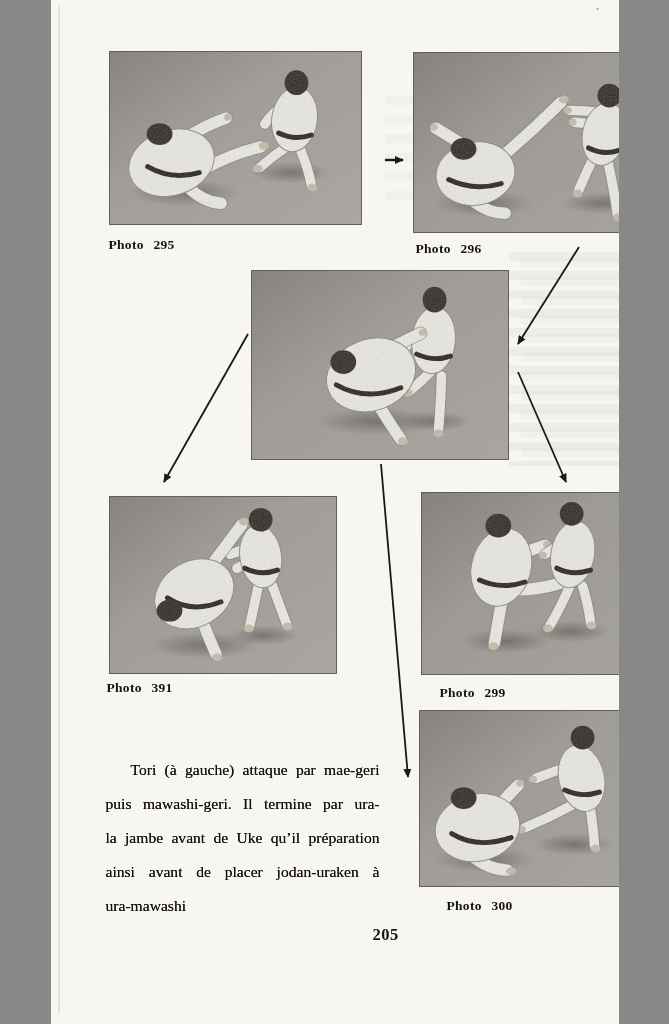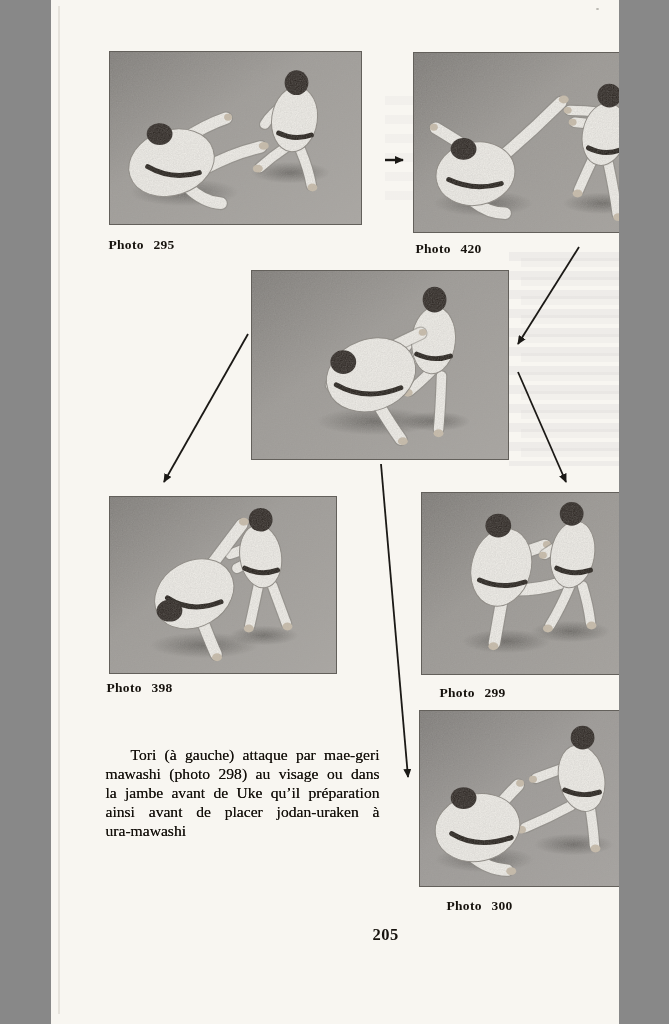--- a/index.html
+++ b/index.html
@@ -36,21 +36,21 @@
   
   .caption{
     position:absolute;font-size:13.5px;font-weight:bold;color:#17130e;
     letter-spacing:.3px;word-spacing:6px;white-space:nowrap;
   }
   .para{
     position:absolute;left:55px;top:745px;width:274px;
     font-size:15.6px;line-height:19px;color:#14100b;
     text-shadow:0 0 .5px rgba(20,16,11,.85);
   }
-  .para .ln{text-align:justify;text-align-last:justify;}
+  .para .ln{text-align:justify;text-align-last:justify;margin-top:15px;}
   .para .ln.first{text-indent:25px;}
   .para .ln.last{text-align-last:left;}
   .page-number{
     position:absolute;left:310px;top:925px;font-size:16.5px;font-weight:bold;
     letter-spacing:.5px;color:#17130e;margin-left:12px;
   }
   .arrows{position:absolute;left:0;top:0;pointer-events:none;}
 </style>
 </head>
 <body>
@@ -163,21 +163,21 @@
       <ellipse class="torso" cx="192" cy="82" rx="22" ry="32" transform="rotate(12 192 82)"></ellipse>
       <path class="belt" d="M176 96 Q192 104 208 98"></path>
       <ellipse class="head" cx="197" cy="43" rx="12" ry="12"></ellipse>
       <ellipse class="skin" cx="165" cy="142" rx="5" ry="4"></ellipse>
       <ellipse class="skin" cx="206" cy="166" rx="5" ry="4"></ellipse>
       <ellipse class="skin" cx="155" cy="58" rx="4" ry="3.5"></ellipse>
       <ellipse class="skin" cx="160" cy="70" rx="4" ry="3.5"></ellipse>
       <rect width="237" height="181" filter="url(#grain)" opacity="0.5"></rect>
     </svg>
   </figure>
-  <div class="caption" style="left:365px;top:241px;">Photo 420</div>
+  <div class="caption" style="left:365px;top:241px;">Photo 296</div>
 
   <figure class="photo" style="left:200px;top:270px;width:258px;height:190px;">
     <svg viewBox="0 0 258 190" preserveAspectRatio="none">
       <rect width="258" height="190" fill="#a7a4a0"></rect>
       <rect width="258" height="190" fill="url(#vig)"></rect>
       <ellipse cx="125" cy="152" rx="60" ry="14" fill="url(#shad)"></ellipse>
       <ellipse cx="185" cy="152" rx="35" ry="10" fill="url(#shad)"></ellipse>
       <g class="limbUs">
           <path d="M172 62 Q160 70 154 78"></path>
           <path d="M182 70 Q170 80 164 88"></path>
@@ -250,21 +250,21 @@
           <path d="M65 100 Q75 115 88 124"></path>
         </g>
       <ellipse class="torso" cx="85" cy="98" rx="42" ry="33" transform="rotate(-30 85 98)"></ellipse>
       <path class="belt" d="M58 102 Q82 118 112 106"></path>
       <ellipse class="head" cx="60" cy="115" rx="13" ry="11"></ellipse>
       <ellipse class="skin" cx="135" cy="25" rx="5" ry="4"></ellipse>
       <ellipse class="skin" cx="108" cy="162" rx="5" ry="4"></ellipse>
       <rect width="228" height="178" filter="url(#grain)" opacity="0.5"></rect>
     </svg>
   </figure>
-  <div class="caption" style="left:56px;top:680px;">Photo 398</div>
+  <div class="caption" style="left:56px;top:680px;">Photo 391</div>
 
   <figure class="photo" style="left:370px;top:492px;width:226px;height:183px;">
     <svg viewBox="0 0 226 183" preserveAspectRatio="none">
       <rect width="226" height="183" fill="#a4a19d"></rect>
       <rect width="226" height="183" fill="url(#vig)"></rect>
       <ellipse cx="85" cy="150" rx="45" ry="12" fill="url(#shad)"></ellipse>
       <ellipse cx="150" cy="140" rx="40" ry="11" fill="url(#shad)"></ellipse>
       <g class="limbU">
           <path d="M95 98 Q118 98 140 91"></path>
           <path d="M80 112 Q76 135 73 152"></path>
@@ -350,21 +350,21 @@
     </defs>
     <line x1="334" y1="160" x2="352" y2="160" stroke="#1b1916" stroke-width="2.4" marker-end="url(#ah)"></line>
     <line x1="528" y1="247" x2="467" y2="344" stroke="#1b1916" stroke-width="1.8" marker-end="url(#ah)"></line>
     <line x1="197" y1="334" x2="113" y2="482" stroke="#1b1916" stroke-width="1.8" marker-end="url(#ah)"></line>
     <line x1="467" y1="372" x2="515" y2="482" stroke="#1b1916" stroke-width="1.8" marker-end="url(#ah)"></line>
     <line x1="330" y1="464" x2="357" y2="777" stroke="#1b1916" stroke-width="1.8" marker-end="url(#ah)"></line>
   </svg>
 
   <div class="para">
     <div class="ln first">Tori (à gauche) attaque par mae-geri</div>
-    <div class="ln">mawashi (photo 298) au visage ou dans</div>
+    <div class="ln">puis mawashi-geri. Il termine par ura-</div>
     <div class="ln">la jambe avant de Uke qu’il préparation</div>
     <div class="ln">ainsi avant de placer jodan-uraken à</div>
     <div class="ln last">ura-mawashi</div>
   </div>
 
   <div class="page-number">205</div>
 
 </div>
 
 </body></html>

